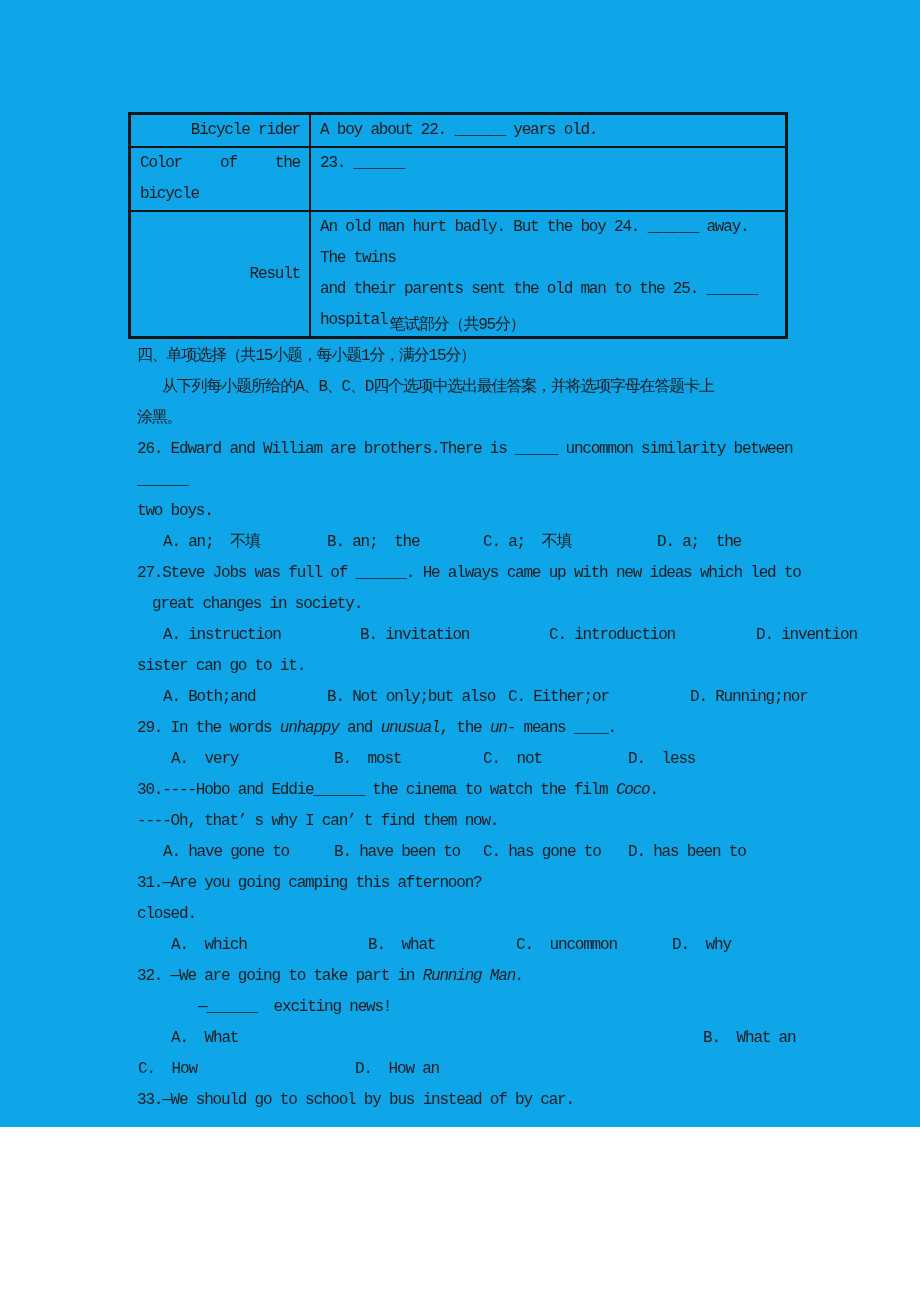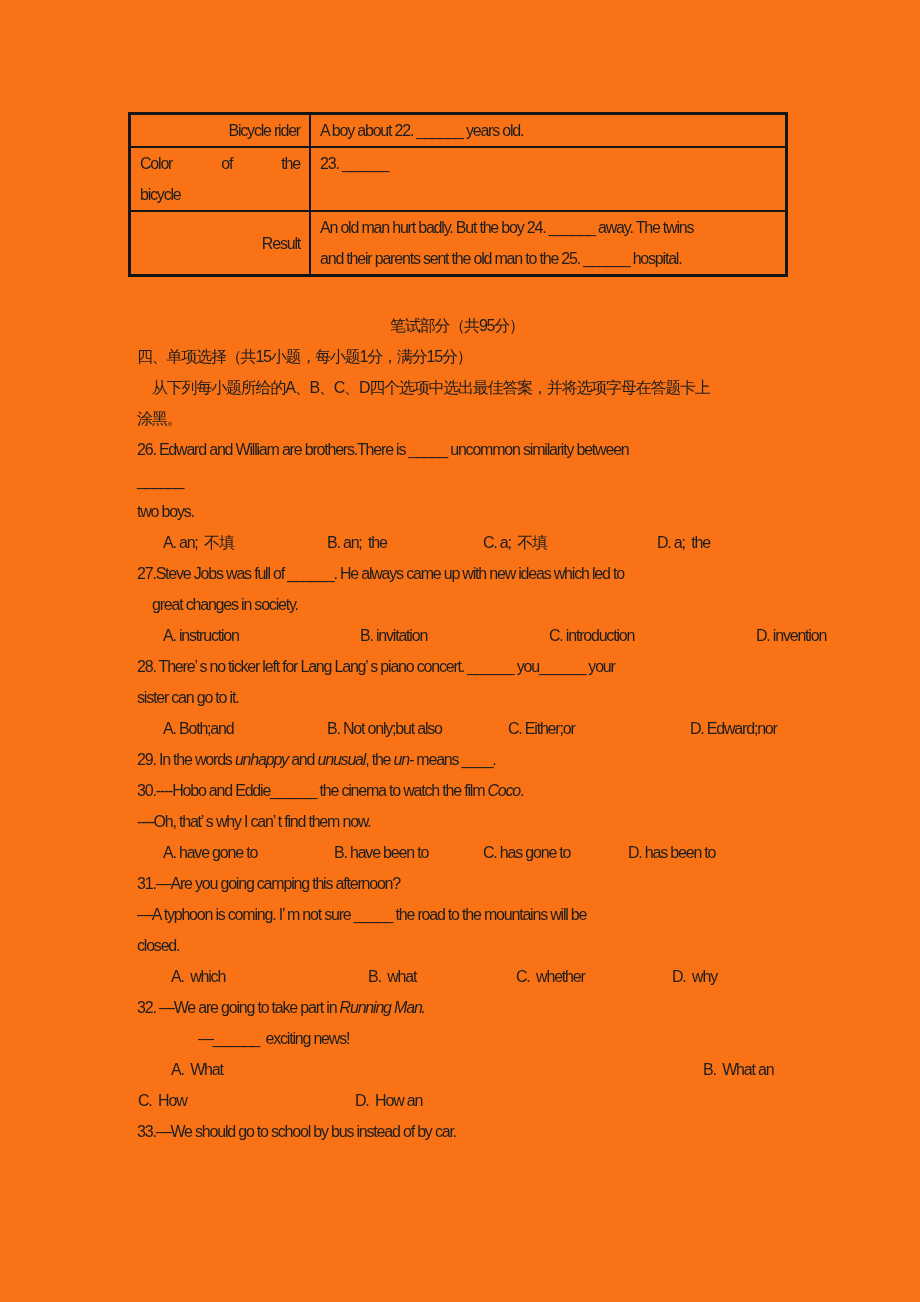--- a/index.html
+++ b/index.html
@@ -1,21 +1,21 @@
 <!DOCTYPE html>
 <html><head>
 <meta charset="utf-8">
 <style>
   html, body { margin: 0; padding: 0; background: #ffffff; }
   .page {
     position: relative;
     width: 920px;
-    height: 1302px;
-    background: #f97316;
-    font-family: Liberation Sans, sans-serif;
+    height: 1127px;
+    background: #0ea5e9;
+    font-family: Liberation Mono, monospace;
     color: #1d1d1d;
     font-size: 16px;
     letter-spacing: -1.2px;
     overflow: hidden;
   }
   
   table.info-table {
     position: absolute;
     left: 128px;
     top: 112px;
@@ -48,21 +48,21 @@
     position: relative;
     height: 31px;
     line-height: 31px;
     white-space: pre;
   }
   .center { text-align: center; width: 640px; }
   .it { font-style: italic; }
   .opt { position: absolute; top: 0; white-space: pre; }
   .ml15 { margin-left: 15px; }
   .ml28 { }
-  .ml31 { margin-left: 15px; }
+  .ml31 { margin-left: 25px; }
   .ml86 { margin-left: 61px; }
 </style>
 </head>
 <body>
 
 <div class="page">
 
   <table class="info-table">
     <tbody>
         <tr class="r1">
@@ -113,47 +113,51 @@
 
     <div class="line">27.Steve Jobs was full of ______. He always came up with new ideas which led to</div>
     <div class="line ml15">great changes in society.</div>
     <div class="line">
       <span class="opt" style="left:26px">A. instruction</span>
       <span class="opt" style="left:223px">B. invitation</span>
       <span class="opt" style="left:412px">C. introduction</span>
       <span class="opt" style="left:619px">D. invention</span>
     </div>
 
-    <div class="line">28. There’ s no ticker left for Lang Lang’ s piano concert. ______ you______ your</div>
     <div class="line ml28">sister can go to it.</div>
     <div class="line">
       <span class="opt" style="left:26px">A. Both;and</span>
       <span class="opt" style="left:190px">B. Not only;but also</span>
       <span class="opt" style="left:371px">C. Either;or</span>
-      <span class="opt" style="left:553px">D. Edward;nor</span>
+      <span class="opt" style="left:553px">D. Running;nor</span>
     </div>
 
     <div class="line"><span>29. In the words </span><span class="it">unhappy</span><span> and </span><span class="it">unusual</span><span>, the </span><span class="it">un-</span><span> means ____.</span></div>
+    <div class="line">
+      <span class="opt" style="left:34px">A.  very</span>
+      <span class="opt" style="left:197px">B.  most</span>
+      <span class="opt" style="left:346px">C.  not</span>
+      <span class="opt" style="left:491px">D.  less</span>
+    </div>
 
     <div class="line"><span>30.----Hobo and Eddie______ the cinema to watch the film </span><span class="it">Coco</span><span>.</span></div>
     <div class="line ml28">----Oh, that’ s why I can’ t find them now.</div>
     <div class="line">
       <span class="opt" style="left:26px">A. have gone to</span>
       <span class="opt" style="left:197px">B. have been to</span>
       <span class="opt" style="left:346px">C. has gone to</span>
       <span class="opt" style="left:491px">D. has been to</span>
     </div>
 
     <div class="line">31.—Are you going camping this afternoon?</div>
-    <div class="line ml28">—A typhoon is coming. I’ m not sure _____ the road to the mountains will be</div>
     <div class="line ml28">closed.</div>
     <div class="line">
       <span class="opt" style="left:34px">A.  which</span>
       <span class="opt" style="left:231px">B.  what</span>
-      <span class="opt" style="left:379px">C.  whether</span>
+      <span class="opt" style="left:379px">C.  uncommon</span>
       <span class="opt" style="left:535px">D.  why</span>
     </div>
 
     <div class="line"><span>32. —We are going to take part in </span><span class="it">Running Man.</span></div>
     <div class="line ml86">—______  exciting news!</div>
     <div class="line">
       <span class="opt" style="left:34px">A.  What</span>
       <span class="opt" style="left:566px">B.  What an</span>
     </div>
     <div class="line">

